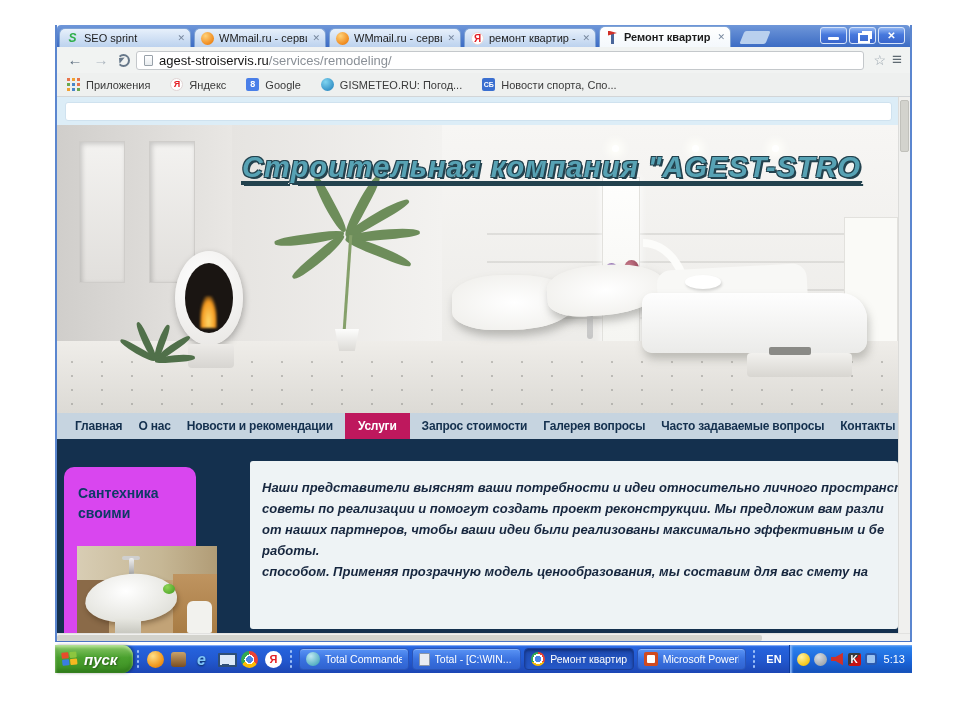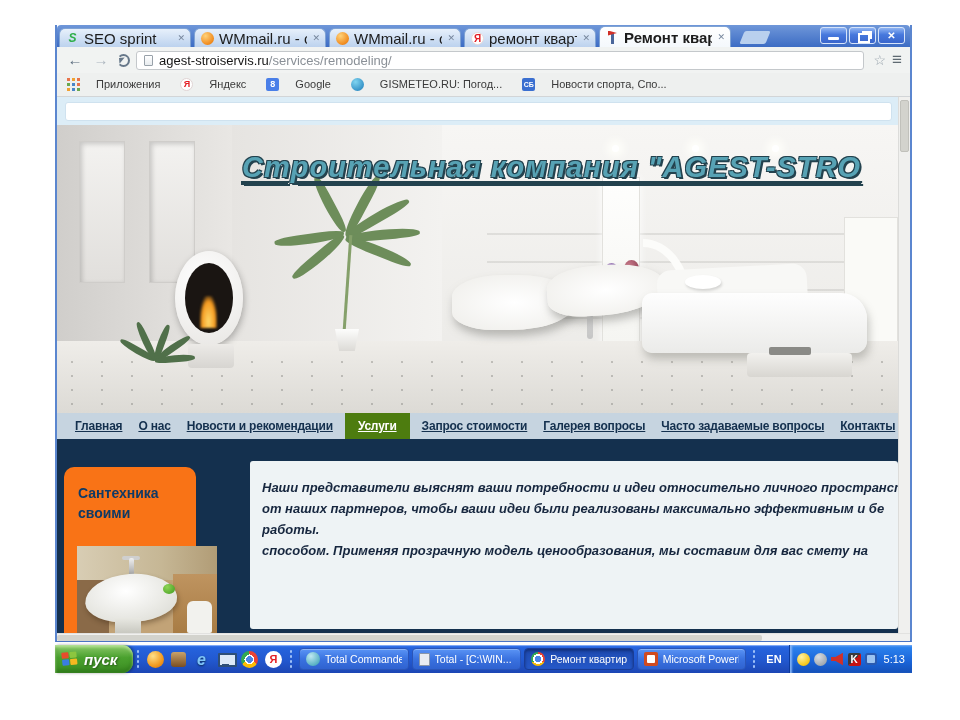--- a/index.html
+++ b/index.html
@@ -9,21 +9,21 @@
   
   #window { position:absolute; left:55px; top:25px; width:857px; height:617px;
             border-left:2px solid #5b86cf; border-right:2px solid #5b86cf; border-bottom:2px solid #4a74c4; }
 
   .tabstrip { height:22px; background:linear-gradient(#6f97d9,#3c6cc4); position:relative;
               display:flex; align-items:flex-end; padding-left:2px; border-radius:4px 4px 0 0; }
   .tab { width:132px; height:19px; display:flex; align-items:center;
          background:linear-gradient(#e7f0fb,#bcd2ee); border:1px solid #7fa3d4; border-bottom:none;
          border-radius:6px 6px 0 0; margin-right:3px; overflow:hidden; flex:none; }
   .tab.active { background:linear-gradient(#ffffff,#f4f8fc); height:21px; }
-  .tab-title { flex:1; font-size:15px; color:#1c1c1c; white-space:nowrap; overflow:hidden; }
+  .tab-title { flex:1; font-size:11px; color:#1c1c1c; white-space:nowrap; overflow:hidden; }
   .tab.active .tab-title { font-weight:600; }
   .tab-close { font-size:9px; color:#76869c; padding:0 5px; flex:none; }
   .fav { flex:none; margin:0 5px 0 6px; width:13px; height:13px; }
   .fav-seo { background:none; color:#2faf4a; font-weight:bold; font-style:italic; font-size:12px; line-height:13px; text-align:center; }
   .fav-coin { background:radial-gradient(circle at 35% 30%, #ffd27a, #f08a1d 70%, #c96a10); border-radius:50%; }
   .fav-ya { background:#fff; border:1px solid #e5d8d8; border-radius:50%; color:#e31e24; font-weight:bold; font-size:10px; line-height:12px; text-align:center; }
   .fav-crane { position:relative; background:none; }
   .fav-crane::before { content:""; position:absolute; left:5px; top:2px; width:3px; height:11px; background:#49659a; }
   .fav-crane::after  { content:""; position:absolute; left:2px; top:0; width:9px; height:5px; background:#d03028; clip-path:polygon(0 0,100% 50%,0 100%); }
 
@@ -42,21 +42,21 @@
   .reloadbtn::after { content:""; position:absolute; left:-4px; top:-2px; border:4px solid transparent; border-right-color:#67788a; transform:rotate(40deg); }
   .addressbar { flex:1; height:19px; background:#fff; border:1px solid #c4c8cb; border-radius:3px;
                 display:flex; align-items:center; padding:0 7px; gap:6px; }
   .page-icon { width:9px; height:11px; border:1px solid #98a1a9; border-radius:1px; background:linear-gradient(#fff,#e8ecef); flex:none; }
   .url { font-size:13px; color:#161616; white-space:nowrap; overflow:hidden; }
   .url .path { color:#8a9097; }
   .star { font-size:14px; color:#99a4ad; margin-left:4px; }
   .menubtn { font-size:17px; color:#5f6a72; font-weight:bold; }
 
   .bookmarks { height:24px; background:#eef0ef; border-bottom:1px solid #d2d5d7; display:flex; align-items:center; padding:0 10px; gap:20px; }
-  .bm { display:flex; gap:16px; font-size:11px; color:#3a3a3a; white-space:nowrap; }
+  .bm { display:flex; align-items:center; gap:6px; font-size:11px; color:#3a3a3a; white-space:nowrap; }
   .bi-apps { width:3px; height:3px; background:#e8744a; margin:0 10px 10px 0;
              box-shadow:5px 0 #f0a030,10px 0 #e8744a,0 5px #6aa84f,5px 5px #4a86c8,10px 5px #e8744a,0 10px #f0a030,5px 10px #4a86c8,10px 10px #6aa84f; }
   .bi-ya { width:13px; height:13px; border-radius:50%; background:#fff; border:1px solid #e0d4d4; color:#e31e24; font-weight:bold; font-size:9px; line-height:11px; text-align:center; }
   .bi-g8 { width:13px; height:13px; border-radius:2px; background:#4a7fe8; color:#fff; font-weight:bold; font-size:9px; line-height:13px; text-align:center; }
   .bi-gis { width:13px; height:13px; border-radius:50%; background:radial-gradient(circle at 35% 30%, #7fd4f0, #1a7ab8); }
   .bi-sb { width:13px; height:13px; border-radius:2px; background:#3a6fd0; color:#fff; font-weight:bold; font-size:7px; line-height:13px; text-align:center; }
 
   
   .viewport { position:relative; height:536px; background:#14304e; overflow:hidden; }
   .site { position:absolute; left:0; top:0; right:12px; height:536px; overflow:hidden; background:#14304e; }
@@ -95,26 +95,26 @@
   .im-vase2 { left:567px; top:135px; width:15px; height:17px; border-radius:50%; background:radial-gradient(circle at 35% 30%,#c87a8a,#7e2e42); }
   .im-tallvase { left:530px; top:158px; width:6px; height:56px; background:linear-gradient(#ececec,#c5c5c5); border-radius:3px; }
   .im-arc { left:586px; top:114px; width:48px; height:62px; border-top:8px solid #fcfcfa; border-right:8px solid #fcfcfa; border-radius:0 100% 0 0; }
   .hero-title { position:absolute; left:185px; top:26px; white-space:nowrap; font-size:29px; font-weight:bold; font-style:italic;
                 color:#57a2b4; letter-spacing:1px; text-decoration:underline; text-decoration-color:#23424e; text-decoration-thickness:2px; text-underline-offset:5px;
                 text-shadow:2px 2px 0 #23424e, -1px -1px 0 #23424e, 1px -1px 0 #23424e, -1px 1px 0 #23424e; z-index:5; }
   .hero-tagline { position:absolute; left:230px; top:250px; white-space:nowrap; font-size:23px; font-weight:bold; letter-spacing:1.2px;
                   color:#0a0a0a; text-decoration:underline; text-underline-offset:3px; text-shadow:1px 1px 0 rgba(255,255,255,.35); z-index:5; }
 
   .mainnav { height:26px; background:#c6d4e0; display:flex; align-items:center; font-size:12px; letter-spacing:-.2px; padding-left:10px; }
-  .nav-item { margin:0 8px; color:#14304e; text-decoration:underline; white-space:nowrap; font-weight:600; }
+  .nav-item { margin:0 8px; color:#14304e; white-space:nowrap; font-weight:600; }
   .nav-item.active { margin:0 4px; padding:0 13px; height:100%; display:flex; align-items:center;
-                     background:#4d7c0f; color:#fff; font-weight:bold; }
+                     background:#be185d; color:#fff; font-weight:bold; }
 
   .contentarea { position:relative; height:194px; background:#14304e; }
-  .sidecard { position:absolute; left:7px; top:28px; width:132px; bottom:0; background:#f97316; border-radius:10px 10px 0 0; }
+  .sidecard { position:absolute; left:7px; top:28px; width:132px; bottom:0; background:#d946ef; border-radius:10px 10px 0 0; }
   .sidetitle { padding:16px 8px 0 14px; font-size:14px; font-weight:bold; color:#0e3a66; line-height:20px; }
   .sinkphoto { position:absolute; left:13px; top:79px; width:140px; bottom:0; overflow:hidden; background:linear-gradient(180deg,#cabfa6 0 38%,#c2a377 38% 100%); }
   .sinkphoto div { position:absolute; }
   .sk-mirror { left:0; top:0; right:0; height:34px; background:linear-gradient(90deg,#d8cdb4,#c6b795 60%,#b19c76); }
   .sk-wood-l { left:0; top:34px; width:32px; bottom:0; background:#8a6a48; }
   .sk-wood-r { right:0; top:28px; width:44px; bottom:0; background:linear-gradient(#bf9460,#a87c44); }
   .sk-toilet { right:5px; bottom:0; width:25px; height:32px; background:#f2f2ee; border-radius:6px 6px 2px 2px; }
   .sk-basin { left:8px; top:28px; width:92px; height:48px; background:radial-gradient(ellipse at 45% 35%,#ffffff,#e2e2dc 75%,#cccdc6);
               border-radius:50% 50% 46% 46%/55% 55% 45% 45%; transform:rotate(-4deg); box-shadow:1px 3px 5px rgba(60,40,20,.4); }
   .sk-pedestal { left:38px; top:72px; width:26px; height:16px; background:linear-gradient(#e8e8e2,#c6c6be); }
@@ -337,20 +337,21 @@
               <div class="sk-faucet-top"></div>
               <div class="sk-faucet"></div>
               <div class="sk-basin"></div>
               <div class="sk-pedestal"></div>
               <div class="sk-soap"></div>
             </div>
           </div>
           <div class="panel">
             <div class="ptext">
               <div class="pline">Наши представители выяснят ваши потребности и идеи относительно личного пространст</div>
+              <div class="pline">советы по реализации и помогут создать проект реконструкции. Мы предложим вам разли</div>
               <div class="pline">от наших партнеров, чтобы ваши идеи были реализованы максимально эффективным и бе</div>
               <div class="pline">работы.</div>
               <div class="pline">способом. Применяя прозрачную модель ценообразования, мы составим для вас смету на</div>
             </div>
           </div>
         </div>
       </div>
 
       <div class="vscroll">
         <div class="vthumb"></div>

